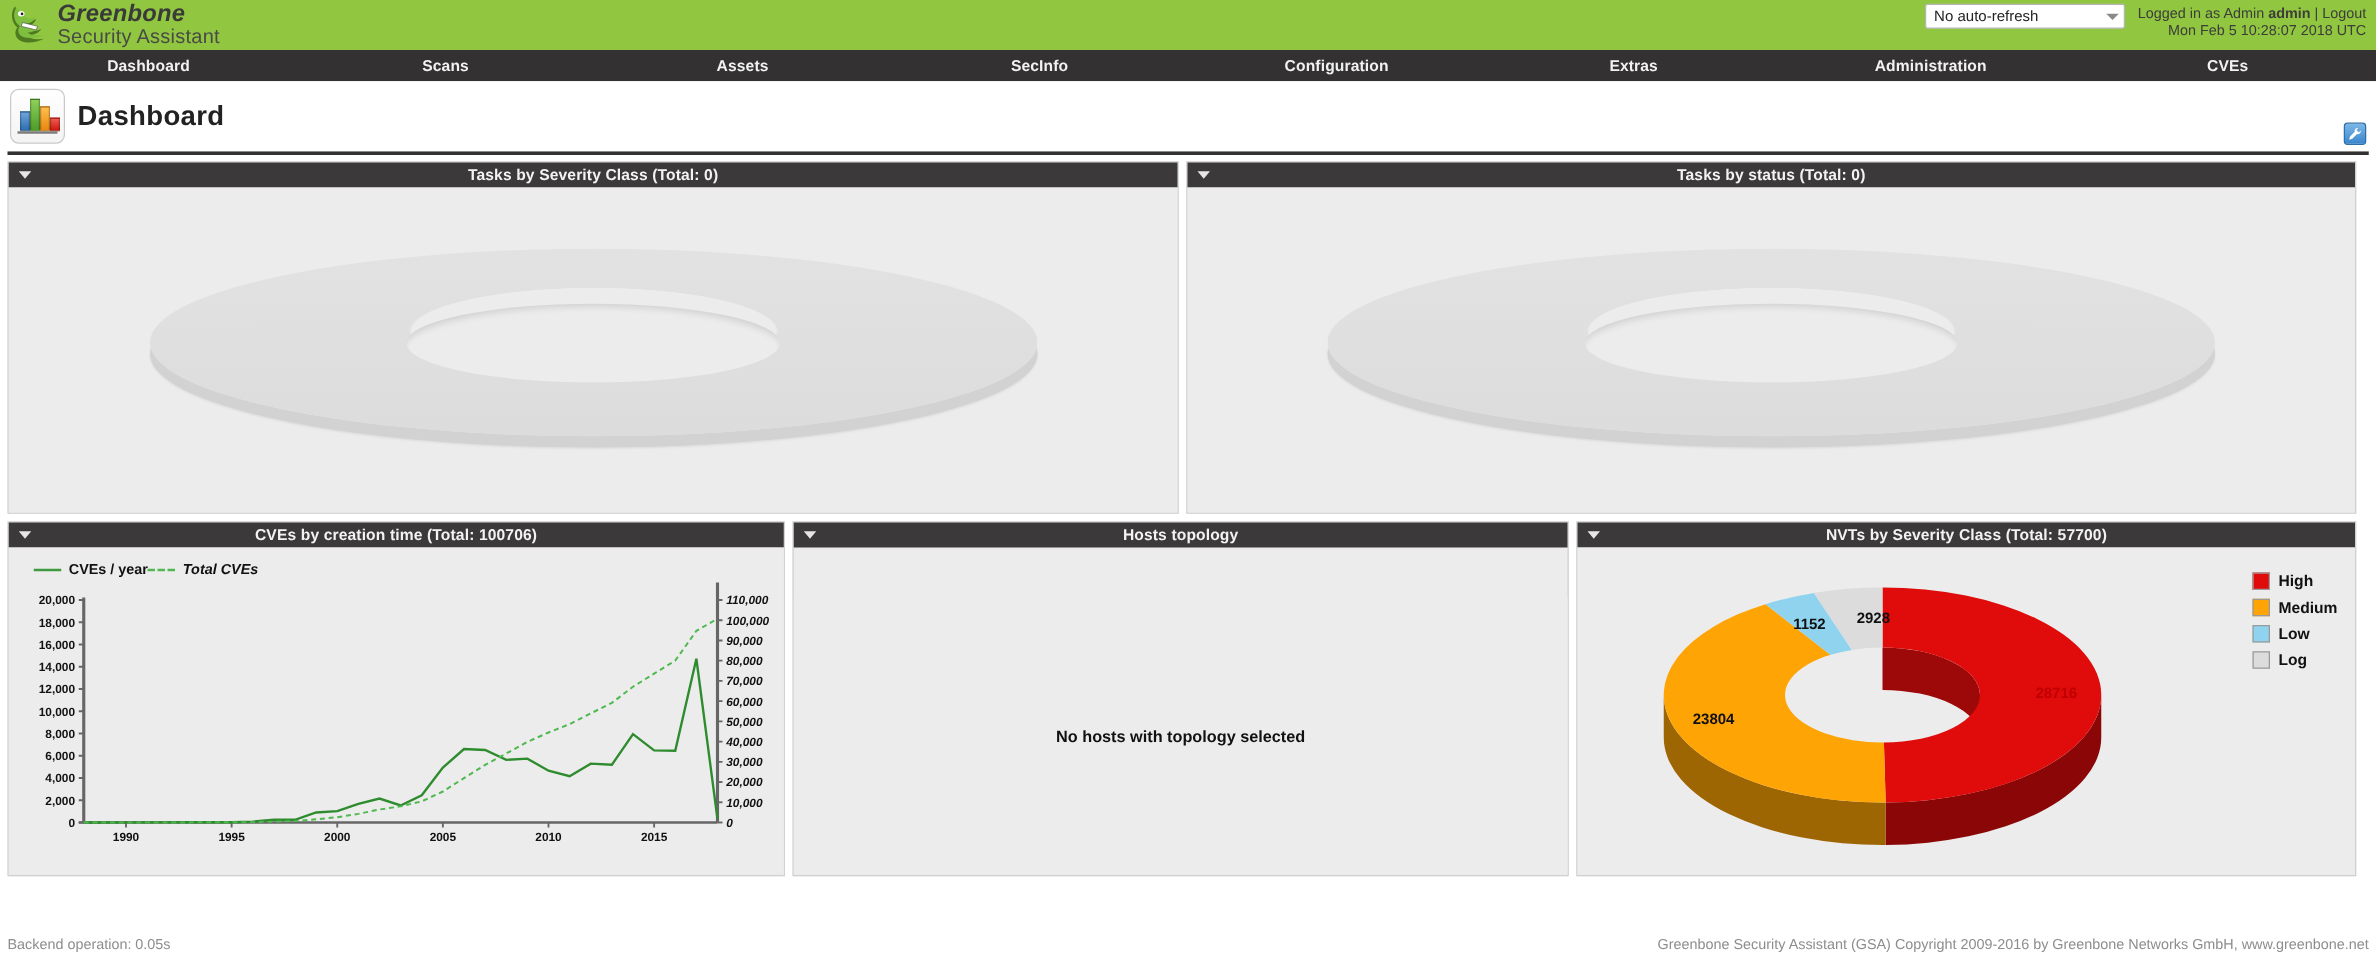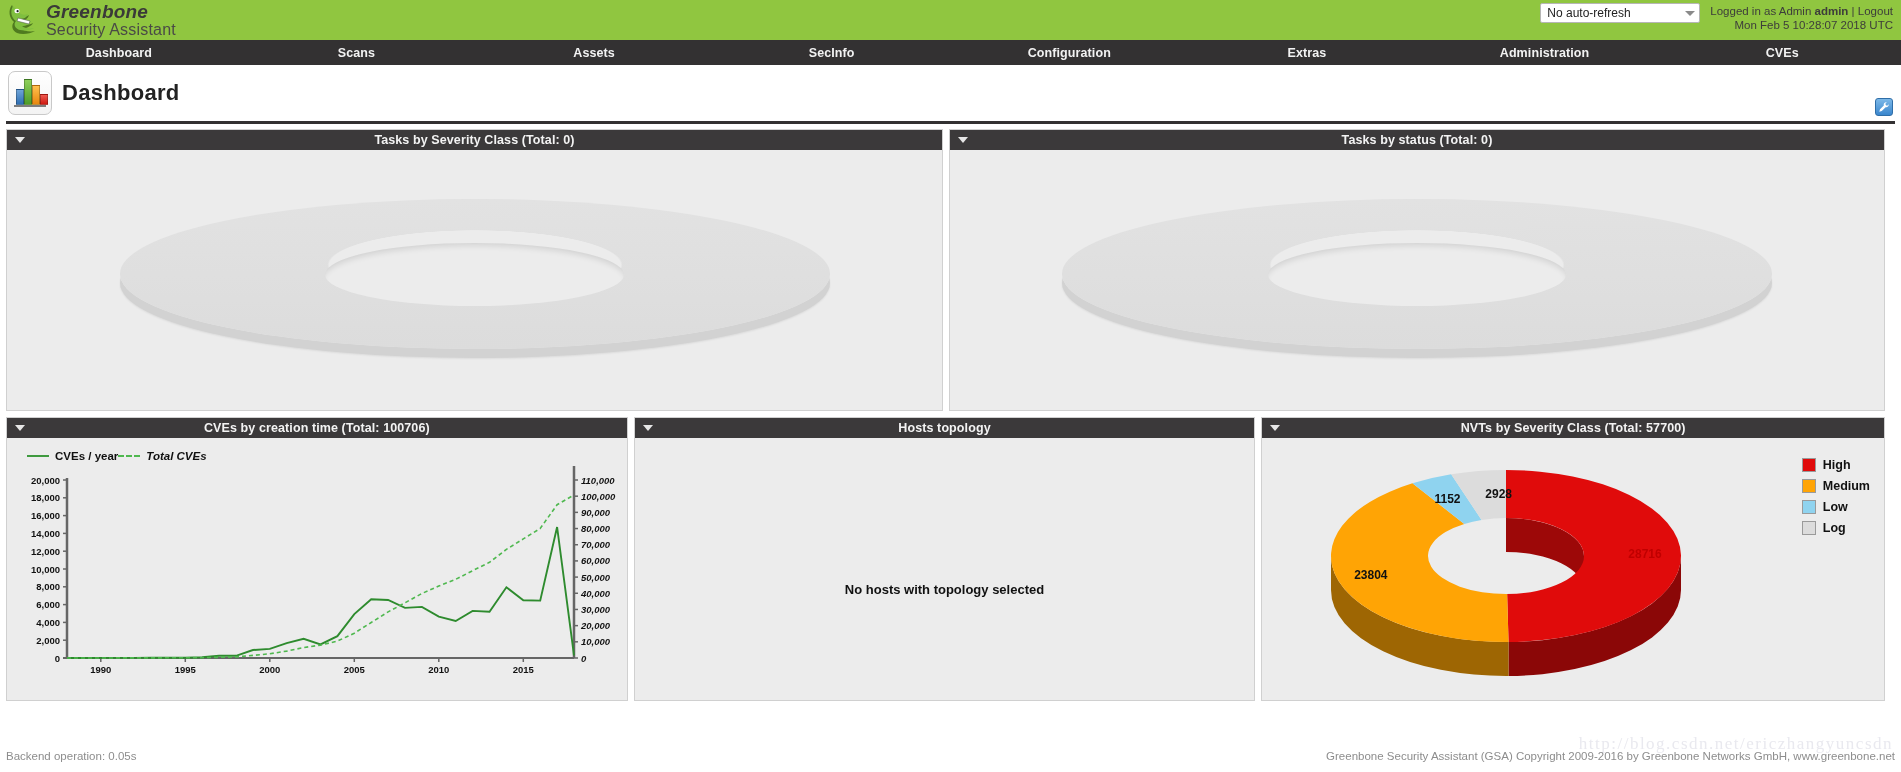--- a/index.html
+++ b/index.html
@@ -405,16 +405,15 @@
             <span class="sw" id="sw-log" style="background: rgb(220, 220, 220);"></span>
             <span>Log</span>
           </div>
         </div>
       </div>
     </div>
   </div>
 </div>
 
 <div class="footer">
-  <div class="watermark">http://blog.csdn.net/ericzhangyuncsdn</div>
   <div class="left">Backend operation: 0.05s</div>
   <div class="right">Greenbone Security Assistant (GSA) Copyright 2009-2016 by Greenbone Networks GmbH, www.greenbone.net</div>
 </div>
 
 </body></html>

